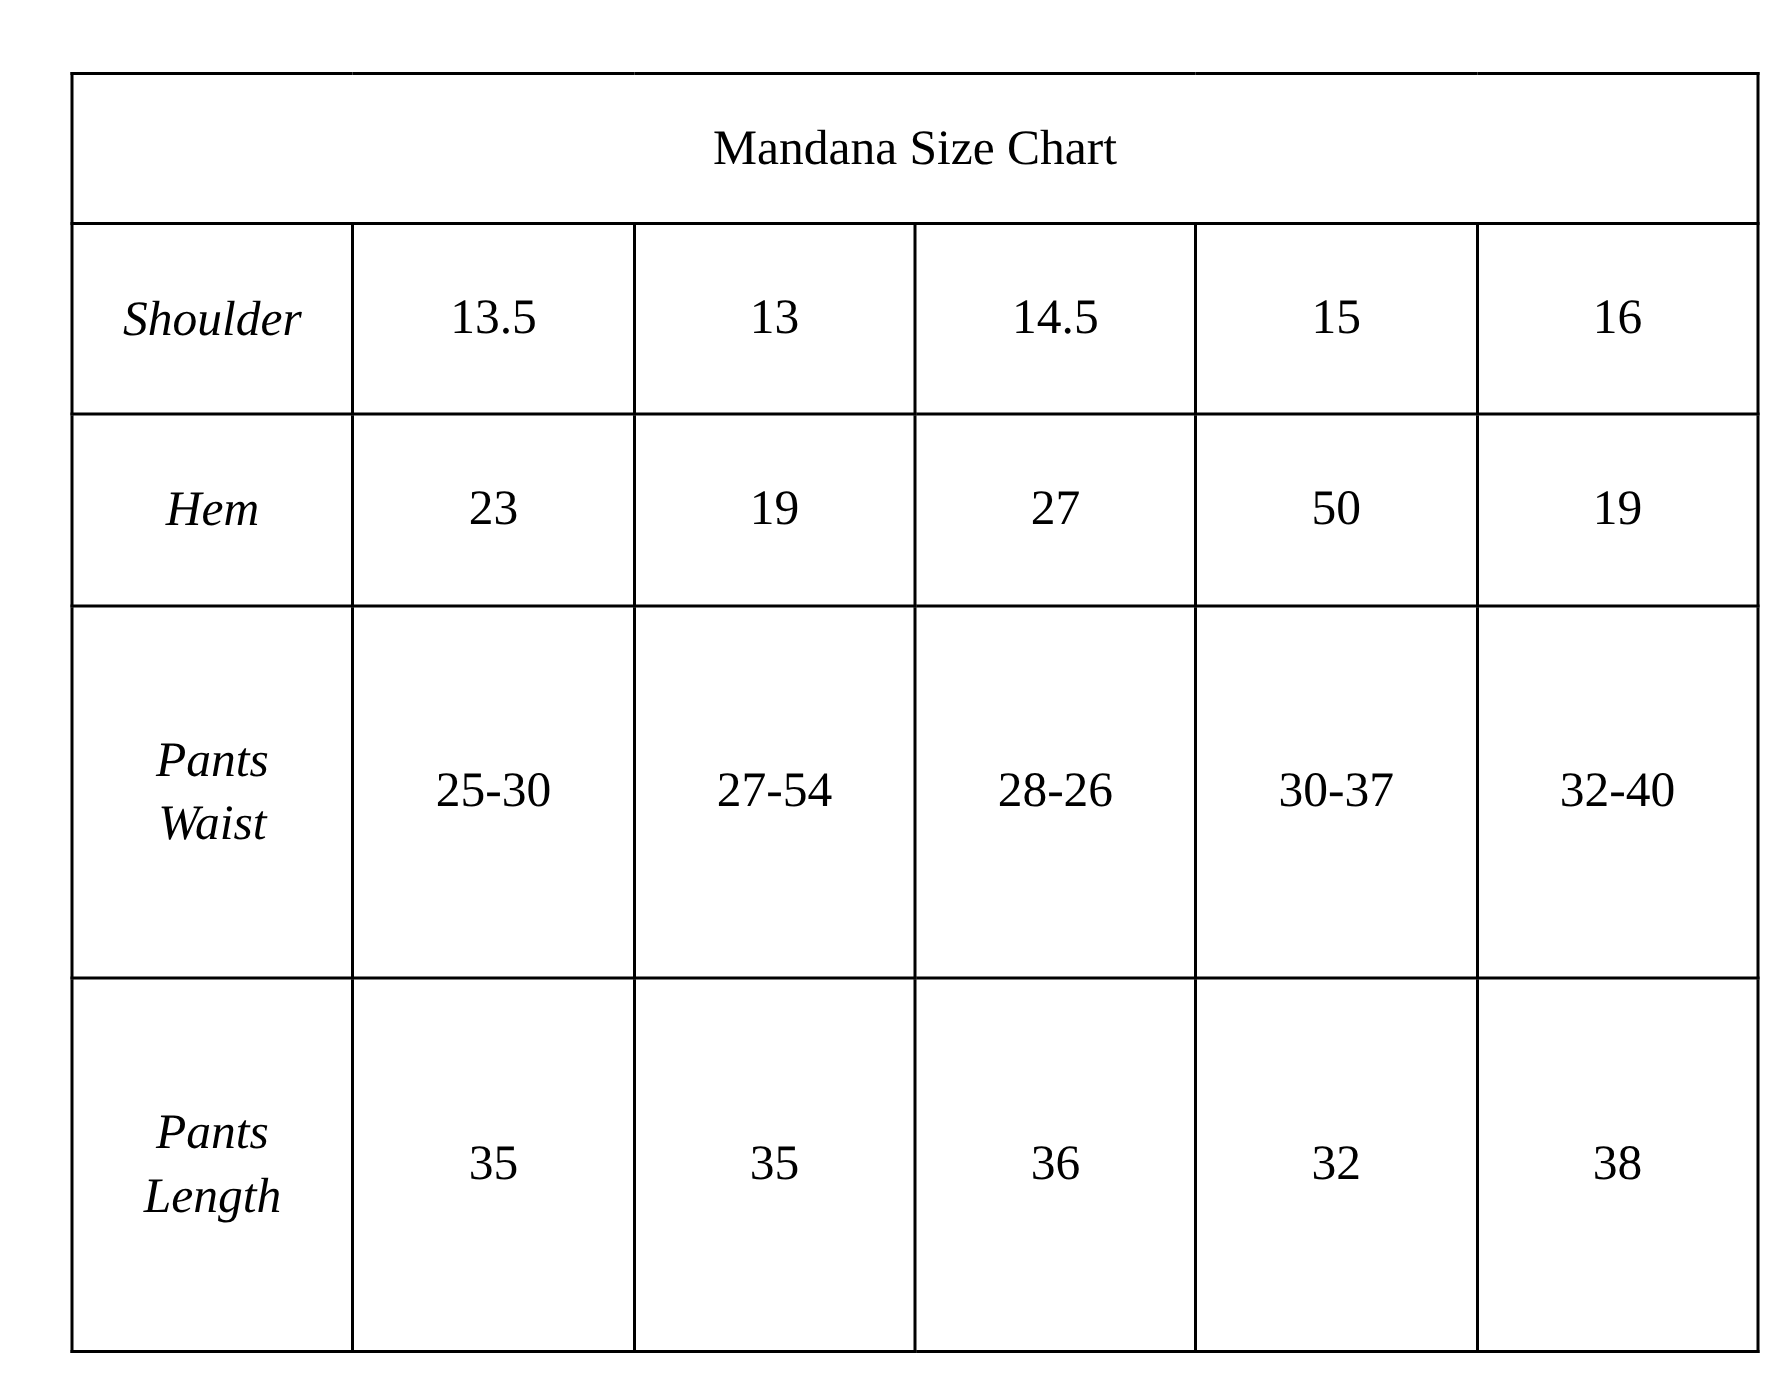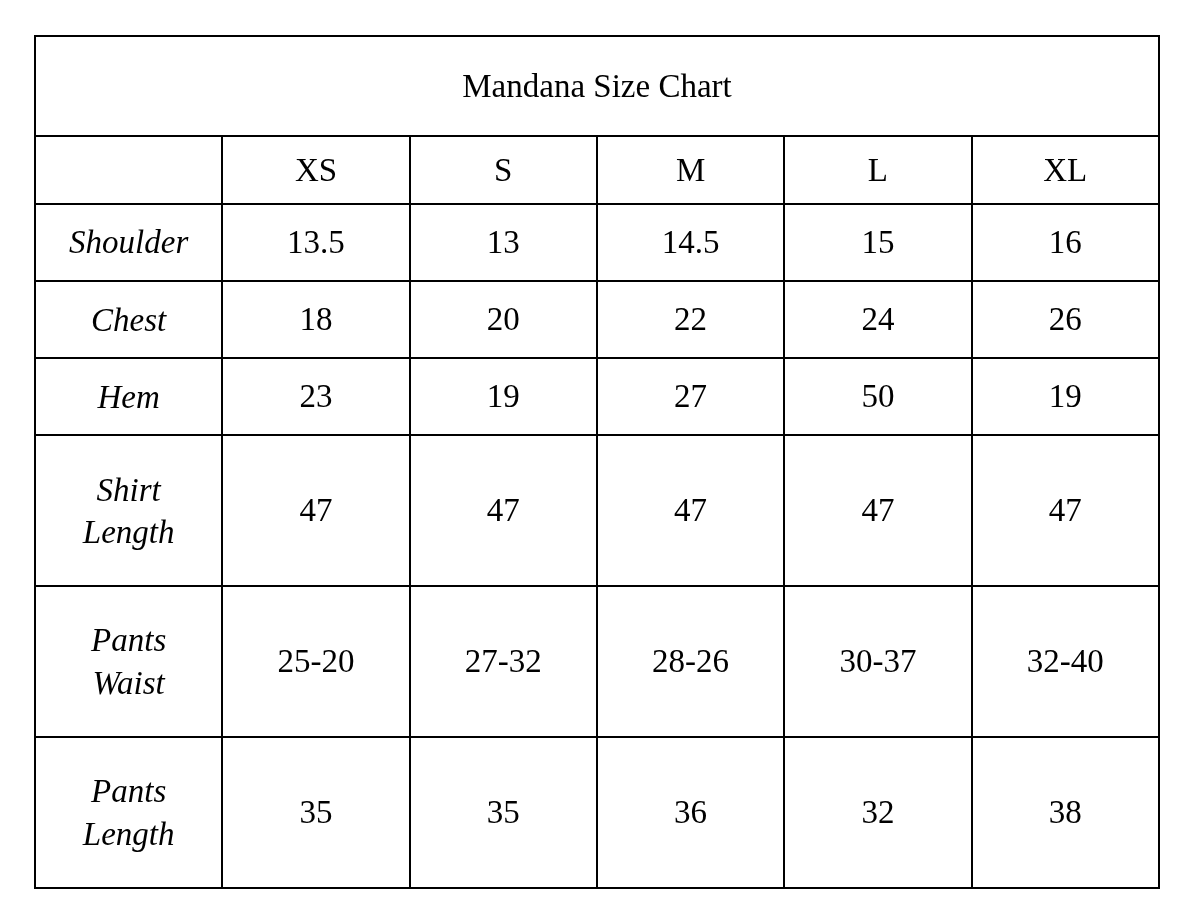--- a/index.html
+++ b/index.html
@@ -1,15 +1,15 @@
 <!DOCTYPE html>
 <html><head>
 <meta charset="utf-8">
 <style>
-  * { margin: 0; padding: 3px; box-sizing: border-box; }
+  * { margin: 0; padding: 16px; box-sizing: border-box; }
   html, body {
     width: 1186px;
     height: 919px;
     background: #ffffff;
     overflow: hidden;
   }
   body {
     font-family: "Liberation Serif", "DejaVu Serif", serif;
     color: #000000;
     position: relative;
@@ -51,65 +51,40 @@
       <col style="width:16.666%">
     <col style="width:16.666%">
       <col style="width:16.666%">
       <col style="width:16.67%">
   </colgroup>
   <tbody>
     <tr class="title-row">
       <td colspan="6">Mandana Size Chart</td>
     </tr>
     <tr>
-      <td></td>
-      <td>XS</td>
-      <td>S</td>
-      <td>M</td>
-      <td>L</td>
-      <td>XL</td>
-    </tr>
-    <tr>
       <td class="label-cell">Shoulder</td>
       <td>13.5</td>
       <td>13</td>
       <td>14.5</td>
       <td>15</td>
       <td>16</td>
-    </tr>
-    <tr>
-      <td class="label-cell">Chest</td>
-      <td>18</td>
-      <td>20</td>
-      <td>22</td>
-      <td>24</td>
-      <td>26</td>
     </tr>
     <tr>
       <td class="label-cell">Hem</td>
       <td>23</td>
       <td>19</td>
       <td>27</td>
       <td>50</td>
       <td>19</td>
     </tr>
     <tr>
-      <td class="label-cell">Shirt
-Length</td>
-      <td>47</td>
-      <td>47</td>
-      <td>47</td>
-      <td>47</td>
-      <td>47</td>
-    </tr>
-    <tr>
       <td class="label-cell">Pants
 Waist</td>
-      <td>25-20</td>
-      <td>27-32</td>
+      <td>25-30</td>
+      <td>27-54</td>
       <td>28-26</td>
       <td>30-37</td>
       <td>32-40</td>
     </tr>
     <tr>
       <td class="label-cell">Pants
 Length</td>
       <td>35</td>
       <td>35</td>
       <td>36</td>

